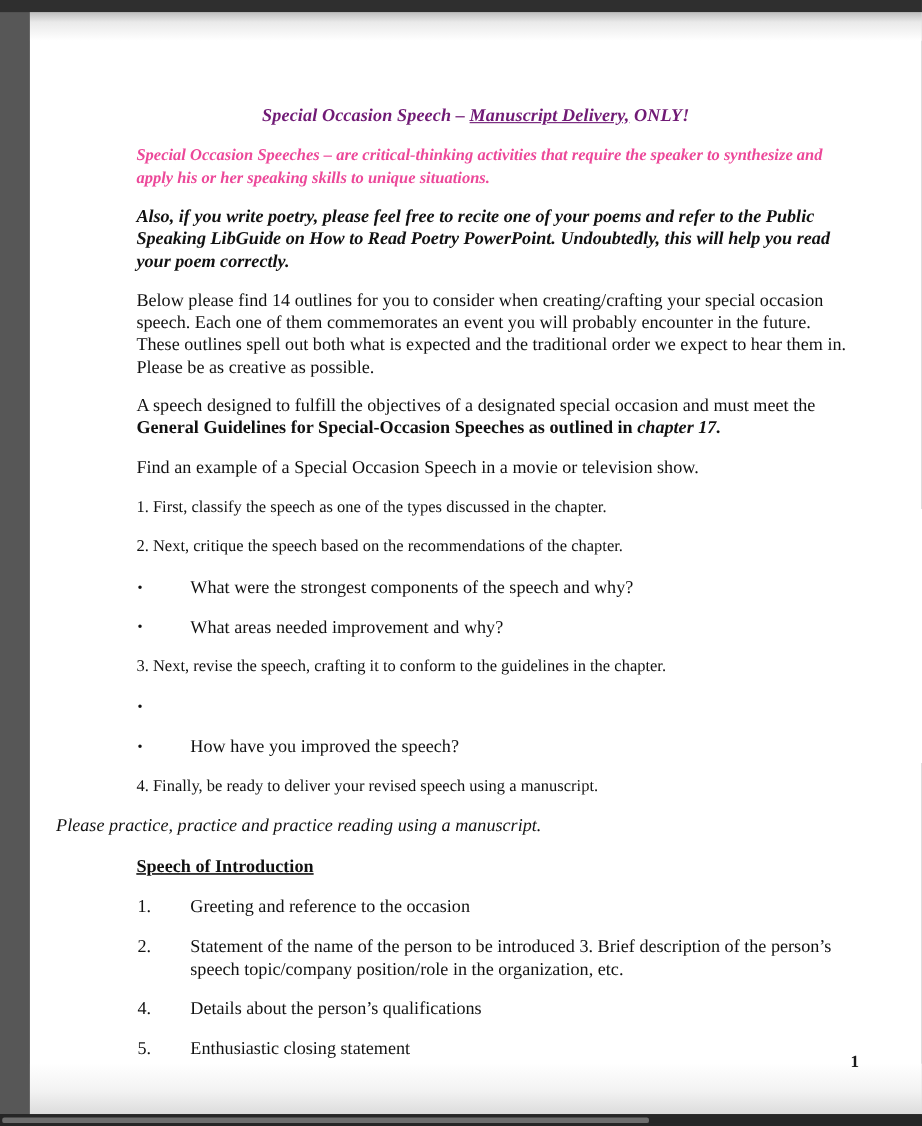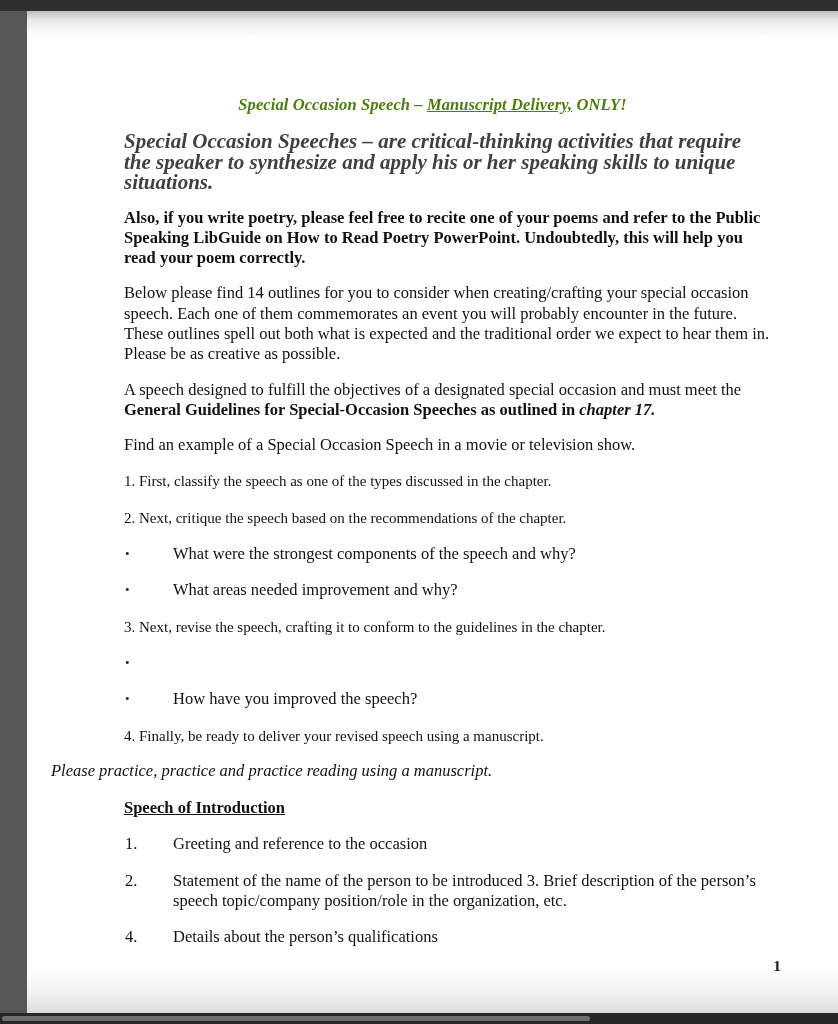--- a/index.html
+++ b/index.html
@@ -95,42 +95,42 @@
   }
 
   
   .doc-title {
     text-align: center;
     font-size: 16.5px;
     font-weight: bold;
     font-style: italic;
     margin: 84px 0 0 0;
     letter-spacing: 0.1px;
-    color: #4d7c0f;
+    color: #701a75;
   }
   .doc-title .ul { text-decoration: underline; }
 
   .subtitle {
-    color: #404040;
+    color: #ec4899;
     font-weight: bold;
     font-style: italic;
-    font-size: 21px;
+    font-size: 15px;
     line-height: 20.5px;
     margin: 16px 0 0 0;
     padding: 0 72px 0 97px;
   }
 
   .para {
     font-size: 16.5px;
     line-height: 20.3px;
     margin: 15px 0 0 0;
     padding: 0 63px 0 97px;
     text-align: left;
   }
-  .para.bold { font-weight: bold; }
+  .para.bold { font-weight: bold; font-style: italic; }
   .para.italic { font-style: italic; padding-left: 24px; }
   .para b { font-weight: bold; }
   .para .bi { font-weight: bold; font-style: italic; }
 
   .numline {
     font-size: 15px;
     line-height: 20.3px;
     margin: 16px 0 0 0;
     padding: 0 63px 0 97px;
   }

